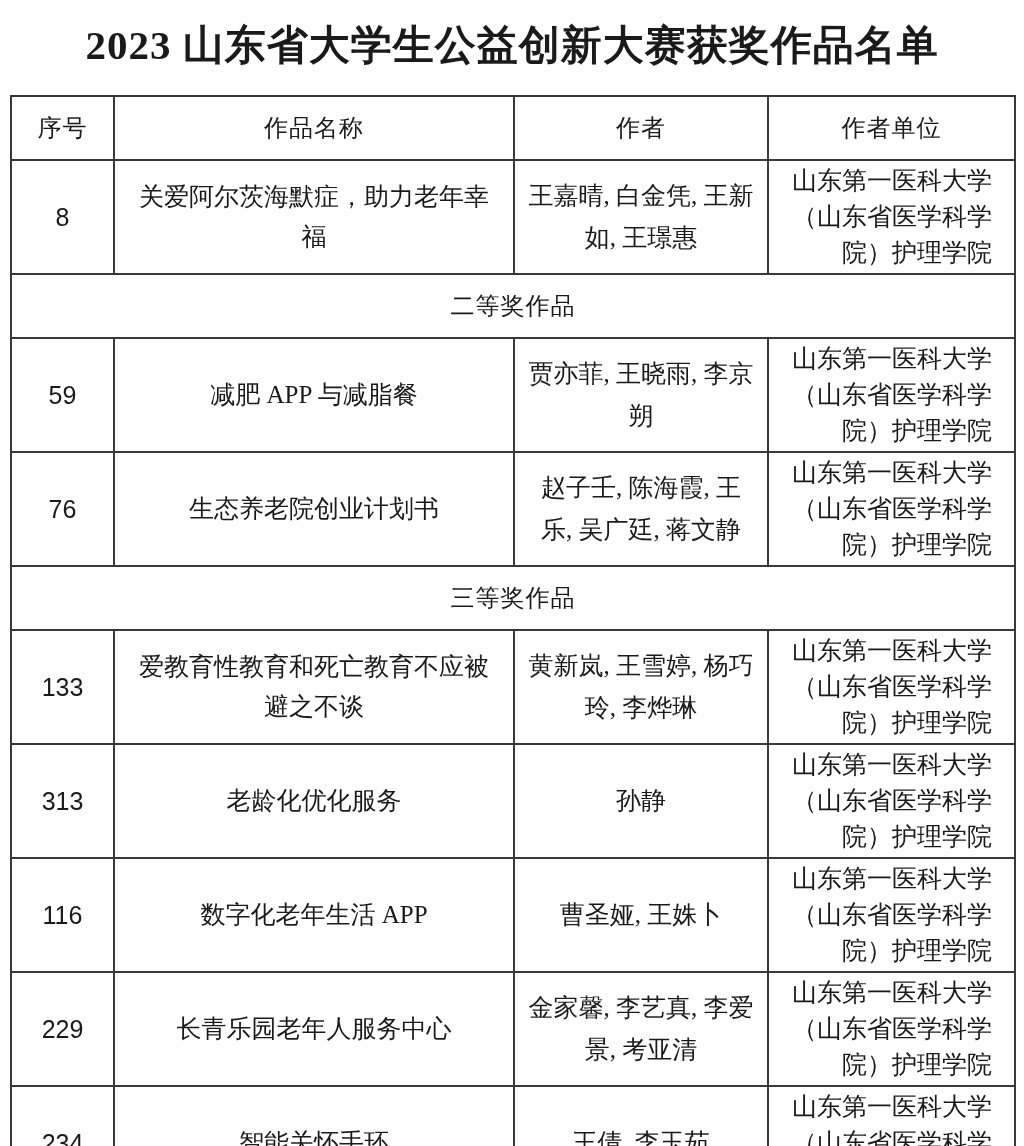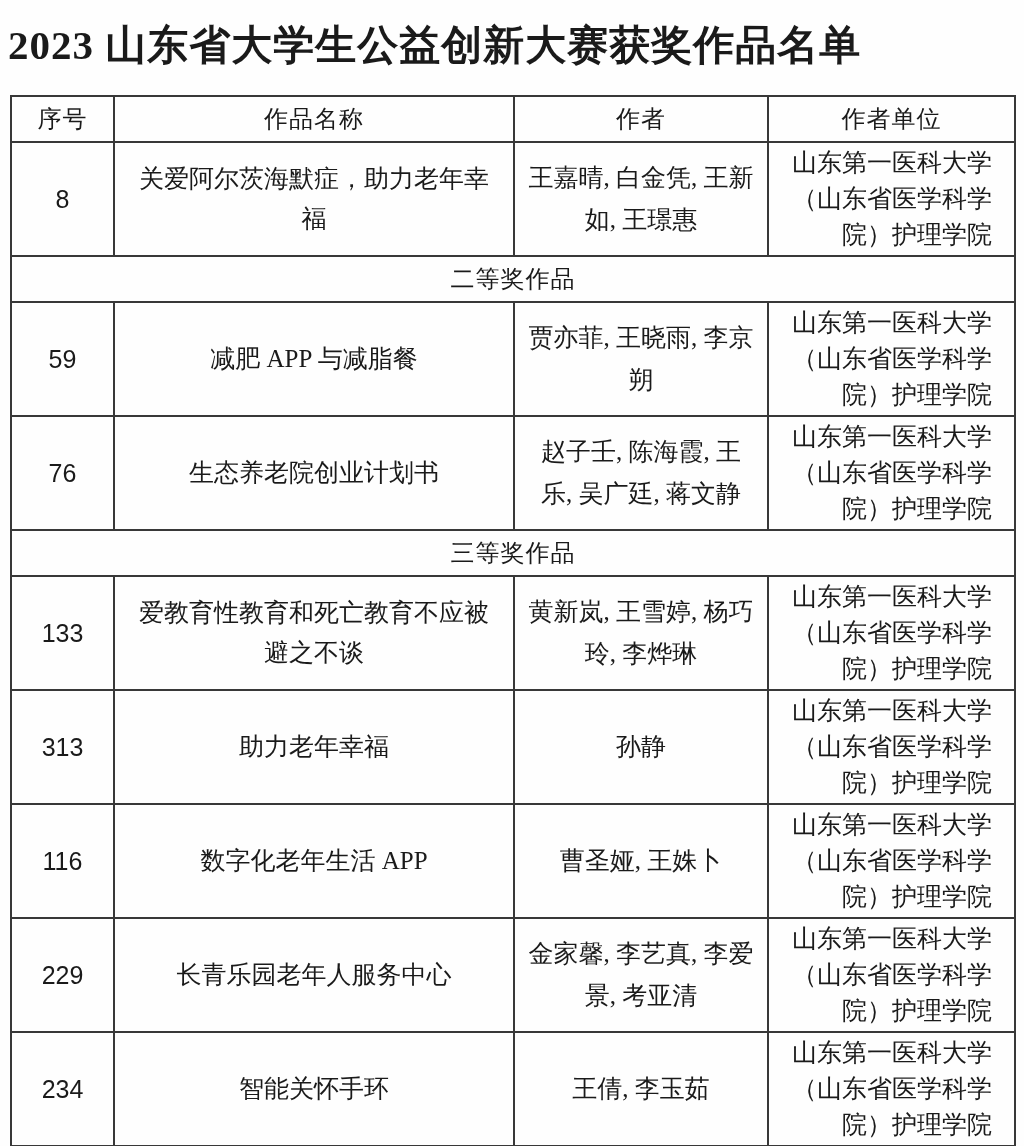--- a/index.html
+++ b/index.html
@@ -15,37 +15,38 @@
     width: 1024px;
     height: 1146px;
     background: #fefefe;
     overflow: hidden;
     position: relative;
   }
   .title {
     margin: 14px 8px 8px 8px;
     height: 62px;
     line-height: 62px;
+    text-align: center;
     font-size: 41px;
     font-weight: bold;
     letter-spacing: 1px;
     white-space: nowrap;
   }
   table.awards {
     border-collapse: collapse;
     table-layout: fixed;
     width: 1004px;
     margin: 19px 0 0 10px;
   }
   th, td {
     border: 2px solid var(--border, #383838);
     text-align: center;
     vertical-align: middle;
     box-sizing: border-box;
-    padding: 6px 8px;
+    padding: 15px 8px;
     overflow: hidden;
   }
   thead th {
     height: 40px;
     font-size: 24px;
     font-weight: normal;
     letter-spacing: 1px;
   }
   tr.band td {
     height: 34px;
@@ -129,21 +130,21 @@
         <td colspan="4">三等奖作品</td>
       </tr>
       <tr class="data">
         <td class="no">133</td>
         <td class="work">爱教育性教育和死亡教育不应被避之不谈</td>
         <td class="auth">黄新岚, 王雪婷, 杨巧玲, 李烨琳</td>
         <td class="aff">山东第一医科大学（山东省医学科学院）护理学院</td>
       </tr>
       <tr class="data">
         <td class="no">313</td>
-        <td class="work">助力老年幸福</td>
+        <td class="work">老龄化优化服务</td>
         <td class="auth">孙静</td>
         <td class="aff">山东第一医科大学（山东省医学科学院）护理学院</td>
       </tr>
       <tr class="data">
         <td class="no">116</td>
         <td class="work">数字化老年生活 APP</td>
         <td class="auth">曹圣娅, 王姝卜</td>
         <td class="aff">山东第一医科大学（山东省医学科学院）护理学院</td>
       </tr>
       <tr class="data">

